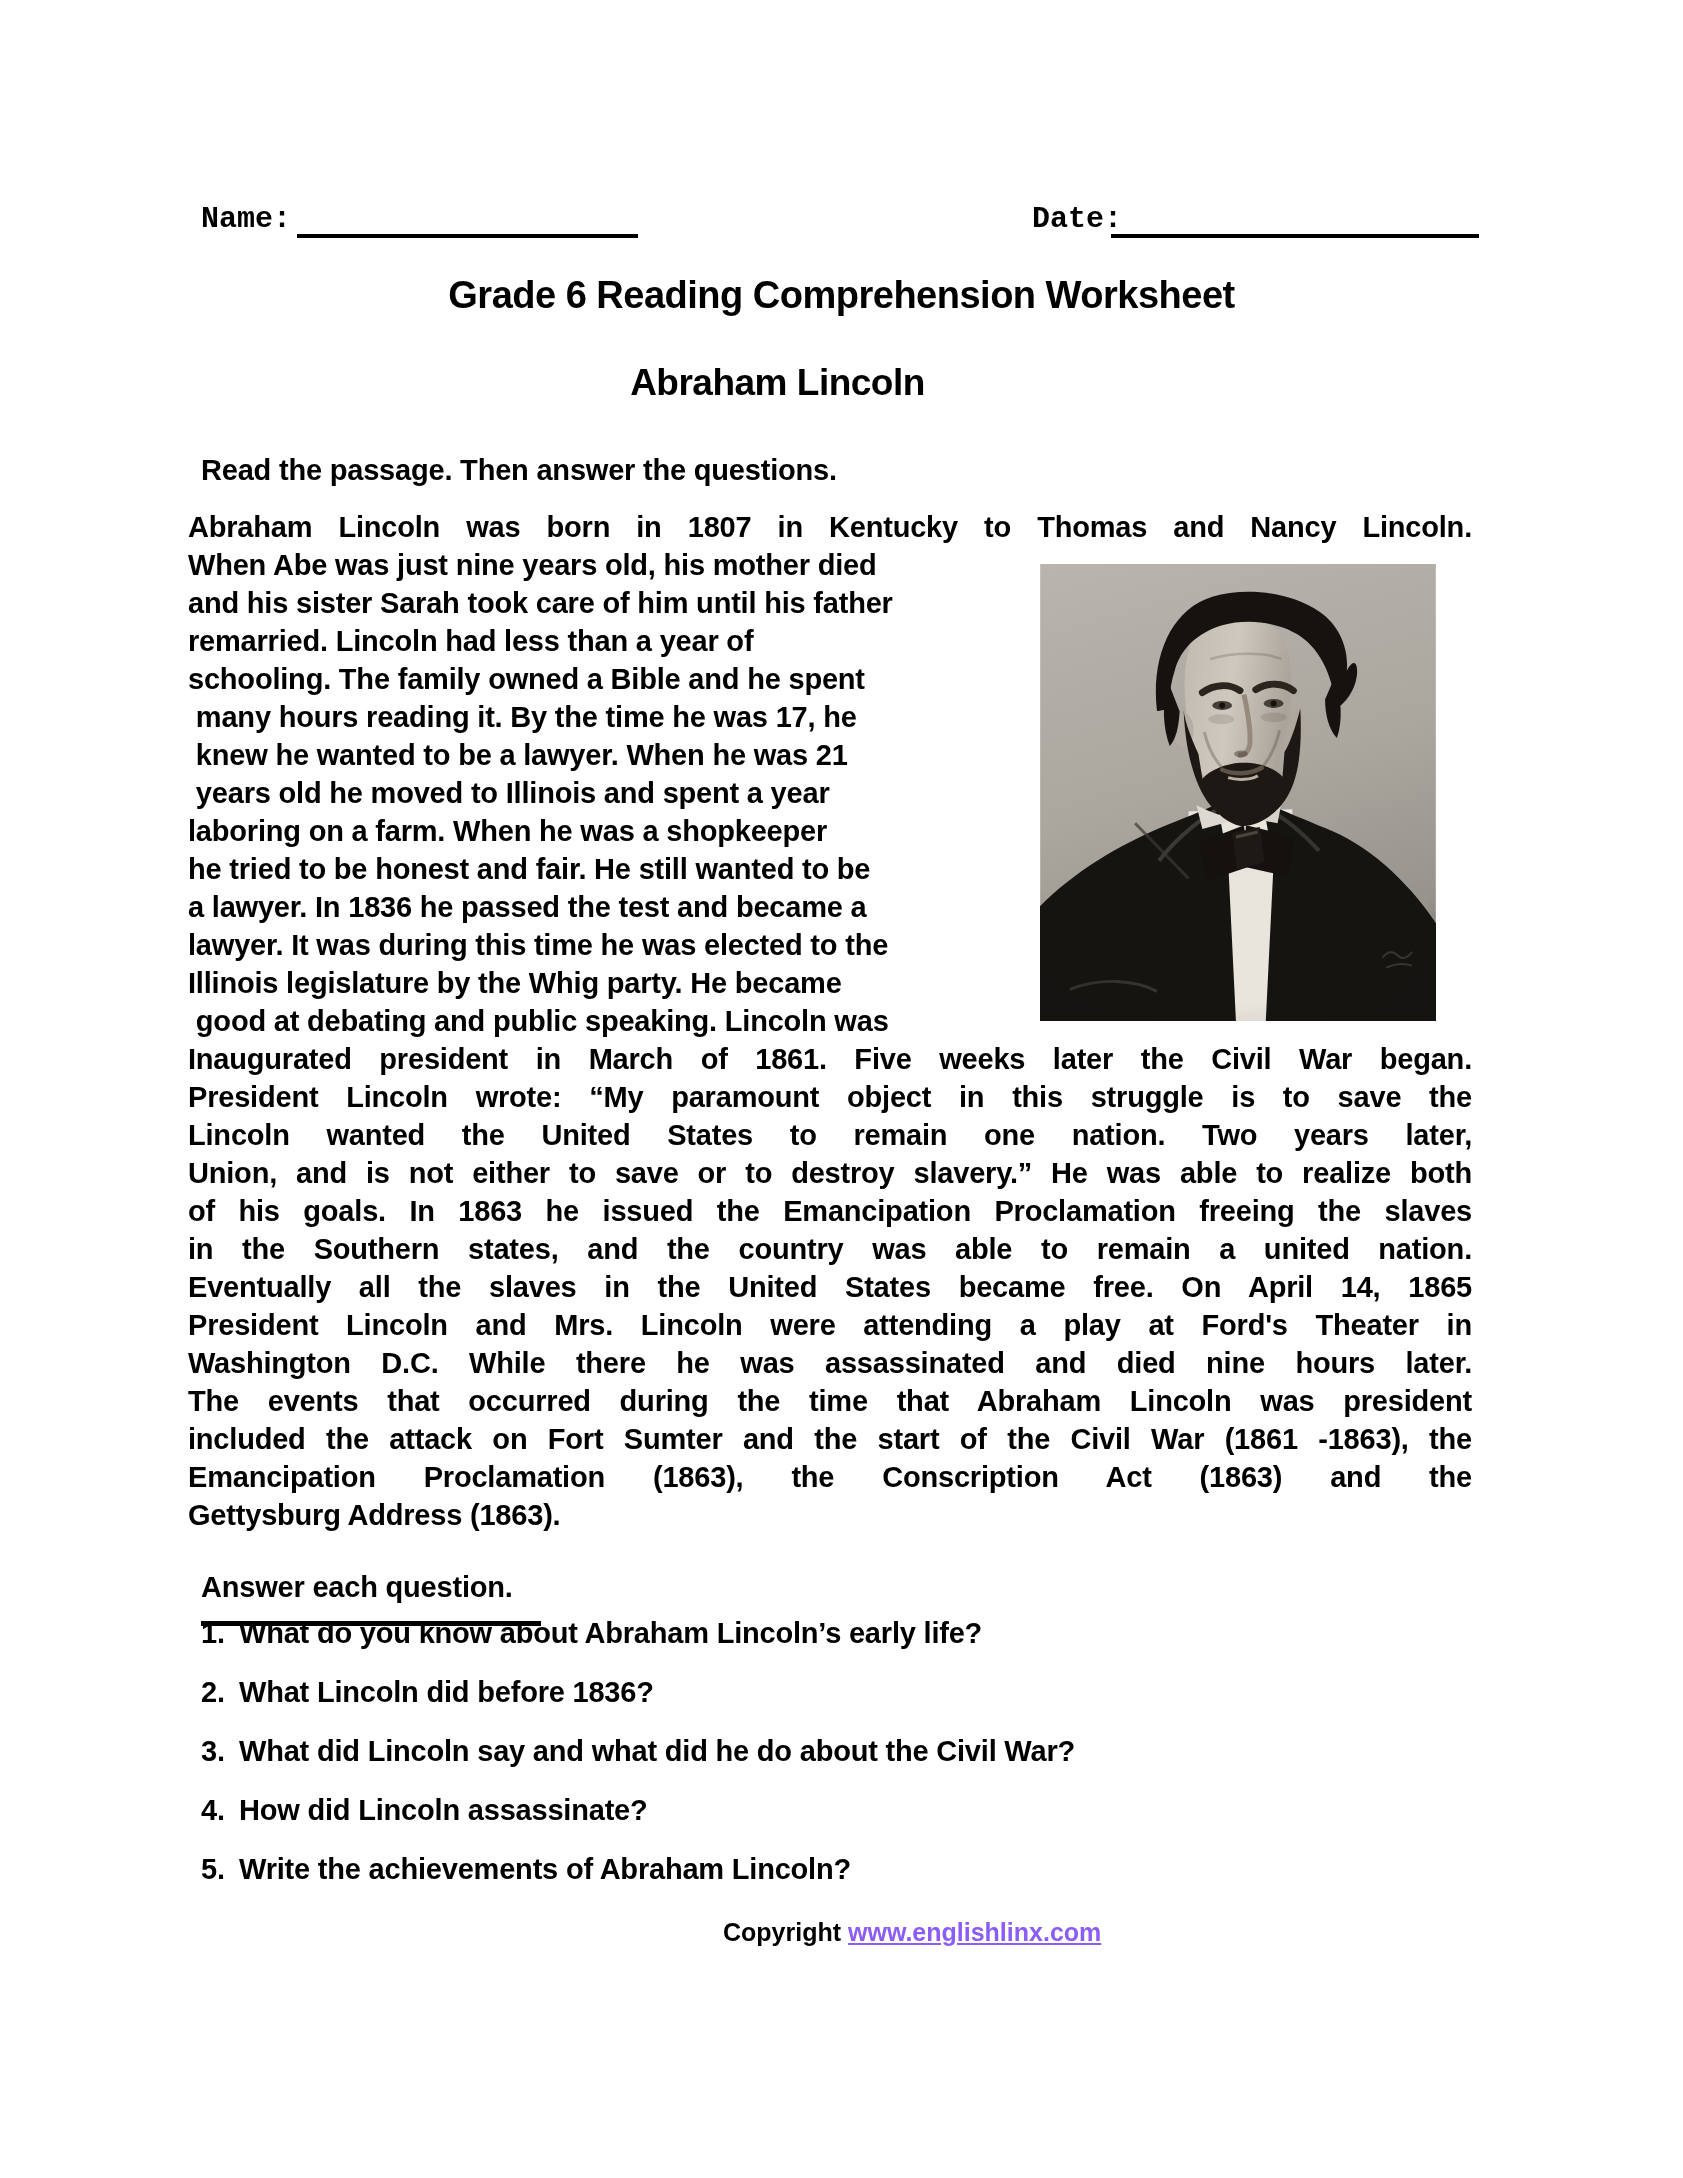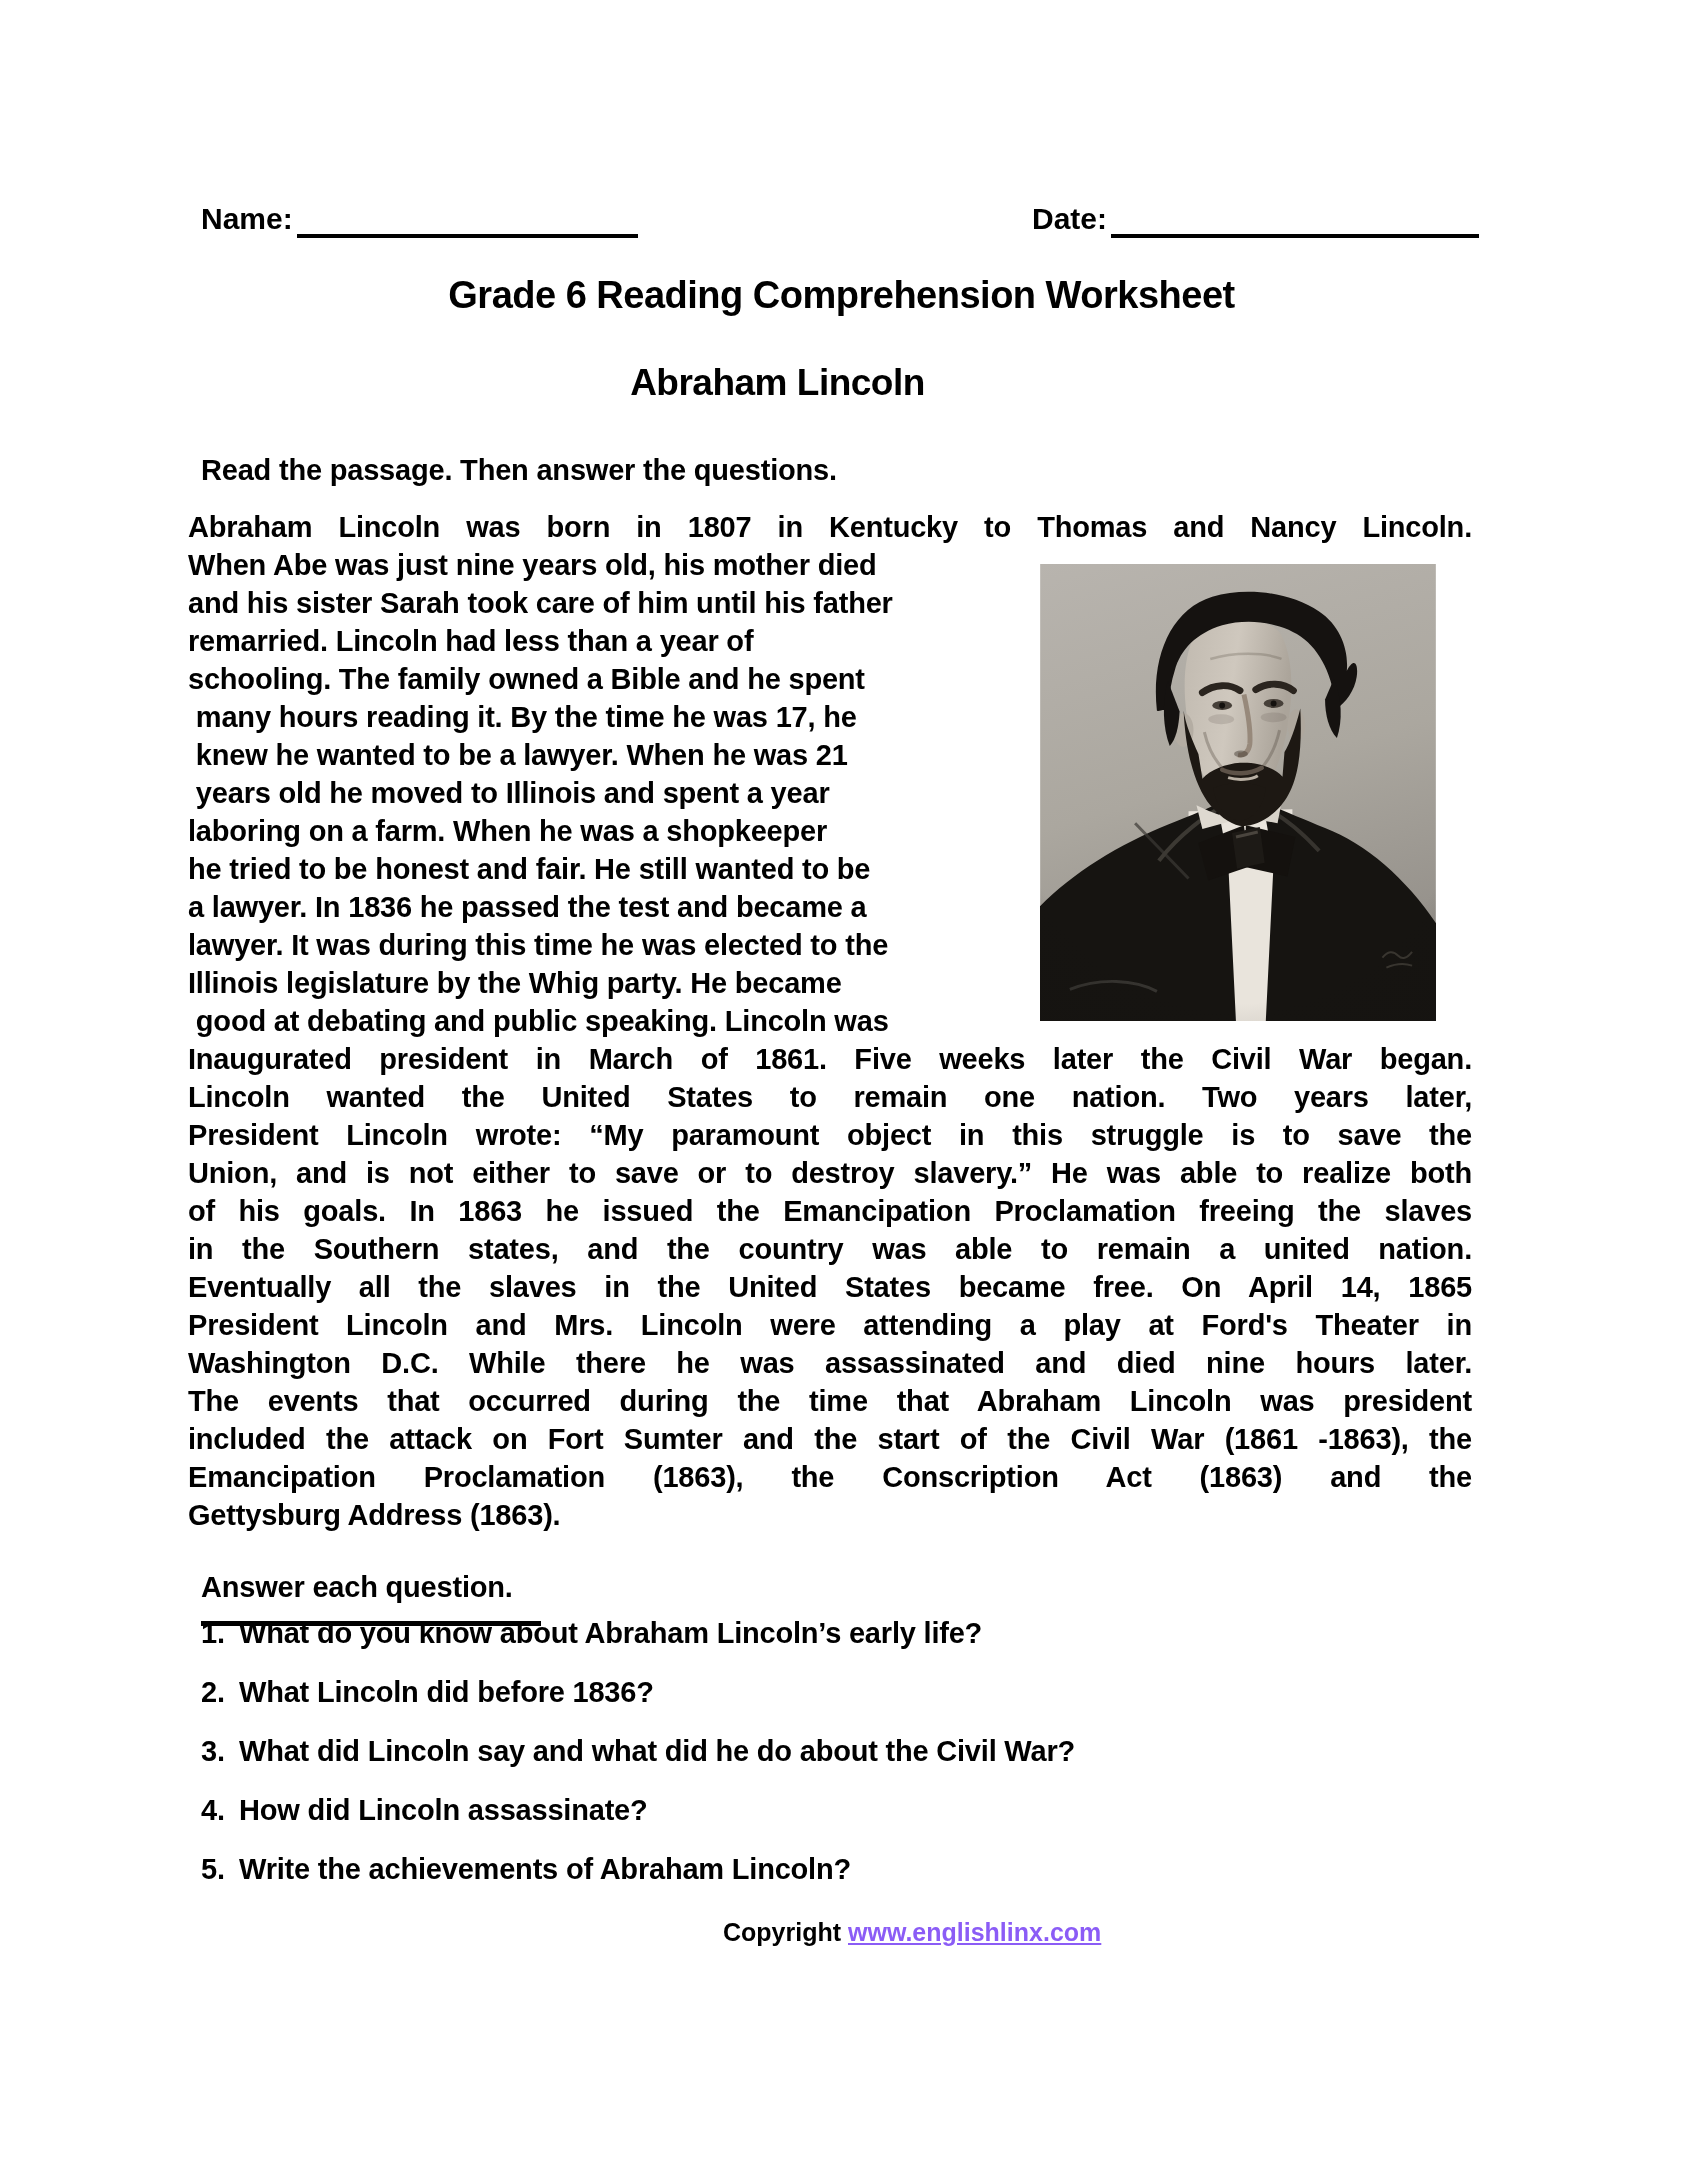--- a/index.html
+++ b/index.html
@@ -3,21 +3,21 @@
 <meta charset="utf-8">
 <style>
   html,body{margin:0;padding:0;}
   body{
     width:1683px;height:2178px;position:relative;background:#ffffff;
     font-family:"Liberation Sans",sans-serif;font-weight:bold;color:#000;
     overflow:hidden;
   }
   .abs{position:absolute;}
   
-  .hdr-label{font-size:30px;line-height:34px;}
+  .hdr-label{font-size:30px;line-height:34px;font-family:Liberation Mono, monospace;}
   .blank-line{border-bottom:4px solid #000;height:36px;}
   
   .title{left:0;top:273px;width:1683px;text-align:center;font-size:38px;letter-spacing:-0.5px;line-height:44px;}
   .subtitle{left:0;top:361px;width:1555px;text-align:center;font-size:37px;letter-spacing:-0.5px;line-height:44px;}
   
   .instruction{left:201px;top:452px;font-size:29px;line-height:36px;letter-spacing:-0.2px;}
   
   .passage{left:188px;top:508px;width:1284px;font-size:29px;line-height:38px;letter-spacing:-0.2px;}
   .pline{height:38px;}
   .pline.j{text-align:justify;text-align-last:justify;}
@@ -57,22 +57,22 @@
     <div class="pline r"> many hours reading it. By the time he was 17, he</div>
     <div class="pline r"> knew he wanted to be a lawyer. When he was 21</div>
     <div class="pline r"> years old he moved to Illinois and spent a year</div>
     <div class="pline r">laboring on a farm. When he was a shopkeeper</div>
     <div class="pline r">he tried to be honest and fair. He still wanted to be</div>
     <div class="pline r">a lawyer. In 1836 he passed the test and became a</div>
     <div class="pline r">lawyer. It was during this time he was elected to the</div>
     <div class="pline r">Illinois legislature by the Whig party. He became</div>
     <div class="pline r"> good at debating and public speaking. Lincoln was</div>
     <div class="pline j">Inaugurated president in March of 1861. Five weeks later the Civil War began.</div>
+    <div class="pline j">President Lincoln wrote: “My paramount object in this struggle is to save the</div>
     <div class="pline j">Lincoln wanted the United States to remain one nation.  Two years later,</div>
-    <div class="pline j">President Lincoln wrote: “My paramount object in this struggle is to save the</div>
     <div class="pline j">Union, and is not either to save or to destroy slavery.” He was able to realize both</div>
     <div class="pline j">of his goals. In 1863 he issued the Emancipation Proclamation freeing the slaves</div>
     <div class="pline j">in the Southern states, and the country was able to remain a united nation.</div>
     <div class="pline j">Eventually all the slaves in the United States became free.  On April 14, 1865</div>
     <div class="pline j">President Lincoln and Mrs. Lincoln were attending a play at Ford's Theater in</div>
     <div class="pline j">Washington D.C. While there he was assassinated and died nine hours later.</div>
     <div class="pline j">The events that occurred during the time that Abraham Lincoln was president</div>
     <div class="pline j">included the attack on Fort Sumter and the start of the Civil War (1861 -1863), the</div>
     <div class="pline j">Emancipation Proclamation (1863), the Conscription Act (1863) and the</div>
     <div class="pline r">Gettysburg Address (1863).</div>

